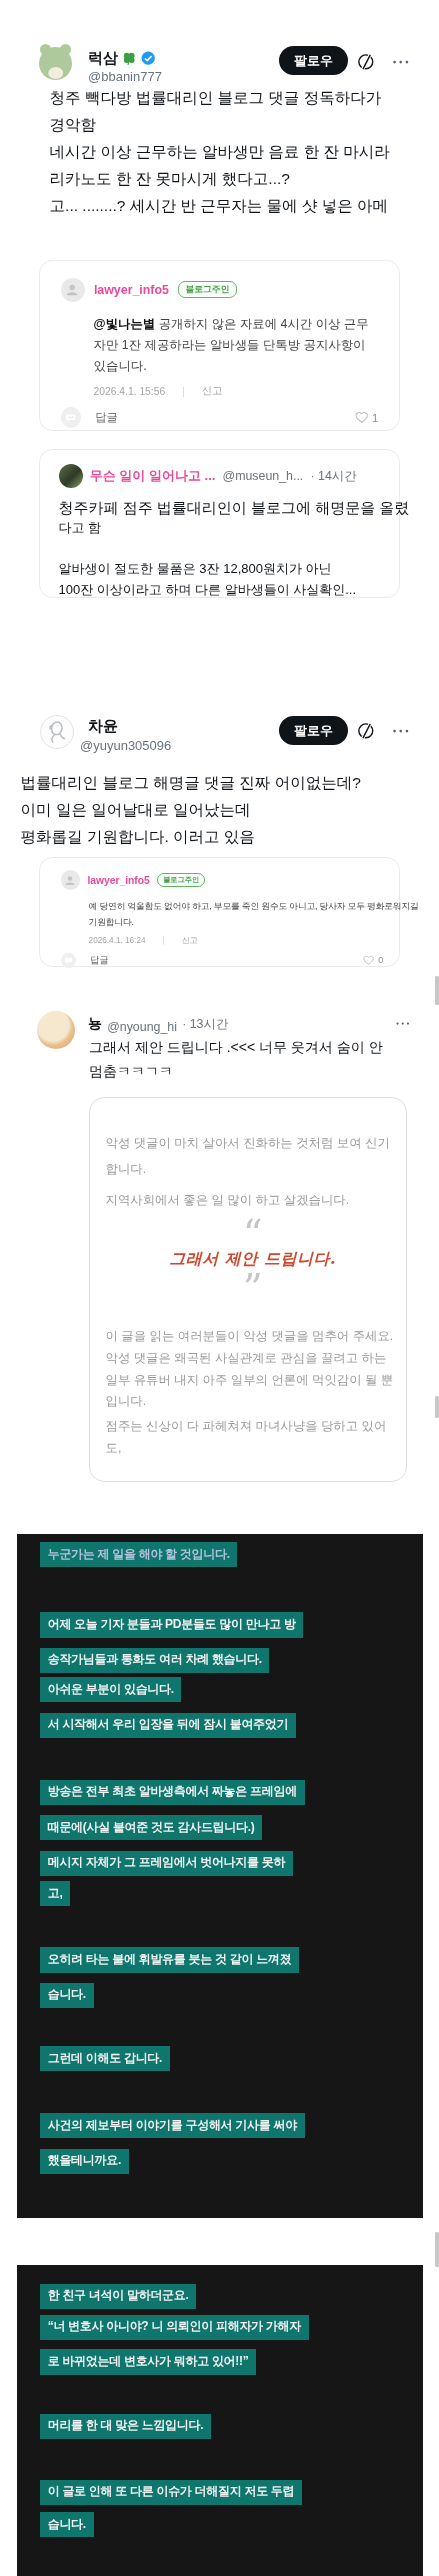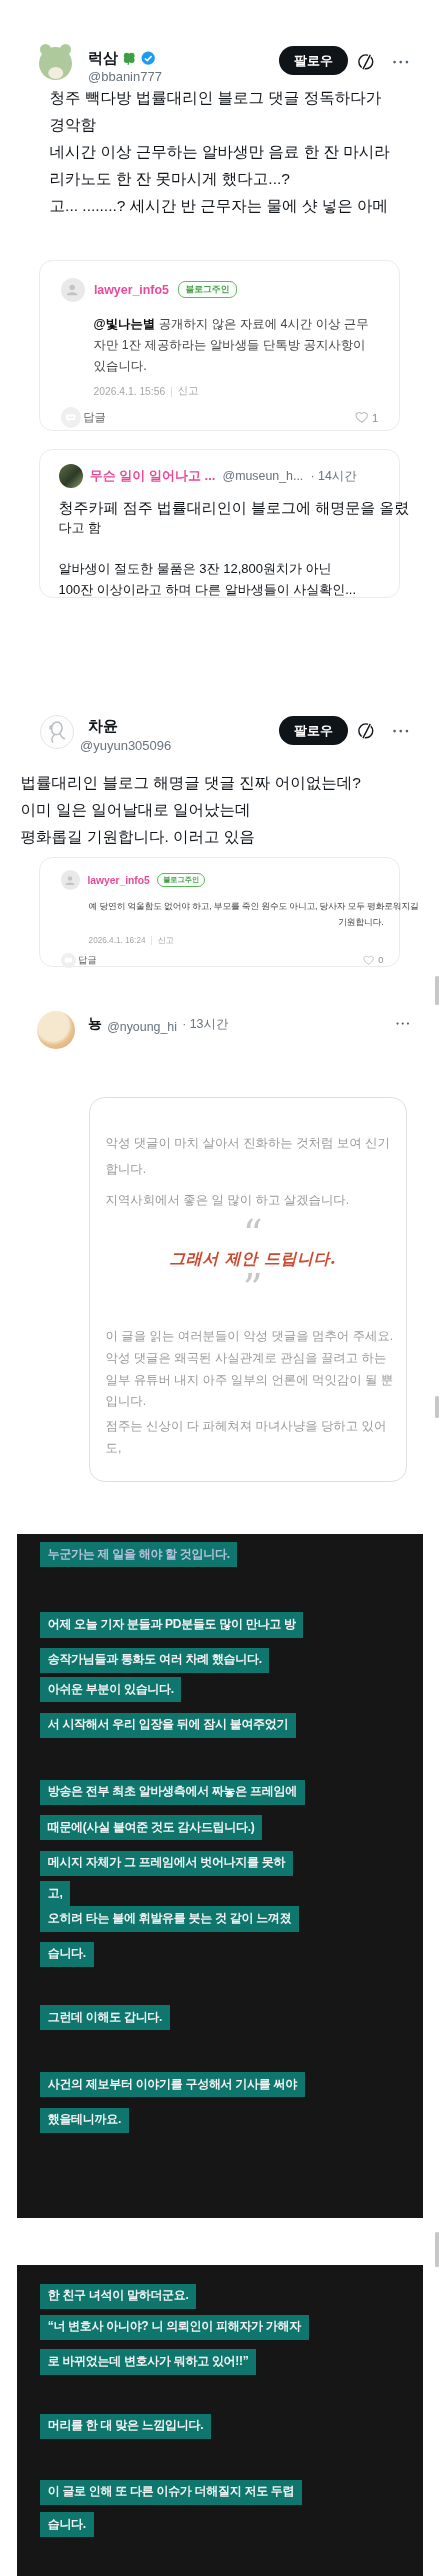--- a/index.html
+++ b/index.html
@@ -22,24 +22,24 @@
       font-size:13px;font-weight:bold;padding:0;width:69px;height:29px;line-height:29px;text-align:center;
       font-family:inherit;cursor:pointer;}
   .tweet-line{font-size:15.5px;line-height:27px;white-space:nowrap;color:#0f1419;}
   .sm .tweet-line{font-size:14px;line-height:24px;}
   
   .card{position:absolute;background:#fff;border:1px solid #ebebeb;border-radius:13.4px;box-sizing:border-box;}
   .c-head{display:flex;align-items:center;gap:9.3px;}
   .grayav{background:#e9e9e9;display:flex;align-items:center;justify-content:center;}
   .cauthor{font-weight:bold;color:#ec4899;}
   .badge{border:1px solid #5cb85c;color:#46a049;border-radius:7.2px;background:#fbfffb;font-weight:bold;}
-  .cdate{color:#a6a6a6;display:flex;gap:5px;align-items:center;}
+  .cdate{color:#a6a6a6;display:flex;gap:17px;align-items:center;}
   .cdate .divider{color:#d9d9d9;}
   .cfoot{display:flex;align-items:center;justify-content:space-between;}
-  .replychip{display:flex;align-items:center;gap:2px;color:#5f5f5f;cursor:pointer;}
+  .replychip{display:flex;align-items:center;gap:14px;color:#5f5f5f;cursor:pointer;}
   .replycircle{background:#efefef;border-radius:50%;display:flex;align-items:center;justify-content:center;}
   .likewrap{display:flex;align-items:center;gap:4.1px;color:#8f8f8f;}
   
   .bq-line{font-size:12.4px;color:#9a9a9a;white-space:nowrap;}
   .quotemark{font-family:"DejaVu Serif","Liberation Serif",serif;font-size:39px;color:#c6c6c6;text-align:center;line-height:29px;}
   .redquote{font-family:"DejaVu Serif","Liberation Serif",serif;font-style:italic;font-weight:bold;
             font-size:16px;color:#cd4a31;text-align:center;letter-spacing:0.5px;}
   
   .dark{position:absolute;left:17px;width:406px;background:#161616;}
   .dline{margin-left:23px;}
@@ -200,21 +200,21 @@
     <div class="c-head" style="gap:7.2px;">
       <div class="avatar grayav" style="width:19.6px;height:19.6px;">
         <svg width="12" height="12" viewBox="0 0 24 24">
             <circle cx="12" cy="9" r="4.5" fill="#c4c4c4"></circle>
             <path d="M3 22 C3 15.5 21 15.5 21 22 Z" fill="#c4c4c4"></path>
           </svg>
       </div>
       <span class="cauthor" style="font-size:10.3px;">lawyer_info5</span>
       <span class="badge" style="font-size:7.2px;padding:1px 5.2px;">블로그주인</span>
     </div>
-    <div style="margin:8.2px 0 0 28px;text-align:right;">
+    <div style="margin:8.2px 0 0 28px;">
 
     <div style="font-size:8.8px;line-height:16px;letter-spacing:-0.2px;color:#444;white-space:nowrap;">예 당연히 억울함도 없어야 하고, 부모를 죽인 원수도 아니고, 당사자 모두 평화로워지길</div>
         <div style="font-size:8.8px;line-height:16px;letter-spacing:-0.2px;color:#444;white-space:nowrap;">기원합니다.</div>
       </div>
     <div class="cdate" style="margin:5.2px 0 0 28px;font-size:8.2px;">
       <span>2026.4.1. 16:24</span>
       <span class="divider">|</span>
       <span>신고</span>
     </div>
     <div class="cfoot" style="margin-top:6.2px;">
@@ -245,20 +245,25 @@
     <span class="handle" style="font-size:12.4px;margin-top:6px;">@nyoung_hi</span>
     <span class="handle" style="font-size:12.4px;">· 13시간</span>
   </div>
   <div class="abs" style="left:395px;top:1019px;">
     <svg width="15.5" height="5.2" viewBox="0 0 34 12">
         <circle cx="5" cy="6" r="2.6" fill="#536471"></circle>
         <circle cx="17" cy="6" r="2.6" fill="#536471"></circle>
         <circle cx="29" cy="6" r="2.6" fill="#536471"></circle>
       </svg>
   </div>
+  <div class="abs sm" style="left:89px;top:1035px;">
+
+  <div class="tweet-line">그래서 제안 드립니다 .&lt;&lt;&lt; 너무 웃겨서 숨이 안</div>
+      <div class="tweet-line">멈춤ㅋㅋㄱㅋ</div>
+    </div>
 
   <div class="card" style="left:89px;top:1097px;width:318px;height:385px;border-radius:15.5px;border-color:#dedede;padding:32px 6.2px 5.2px 15.5px;overflow:hidden;">
     <div>
 
     <div class="bq-line" style="line-height:26px;">악성 댓글이 마치 살아서 진화하는 것처럼 보여 신기</div>
         <div class="bq-line" style="line-height:26px;">합니다.</div>
       </div>
     <div style="margin-top:5.2px;">
 
     <div class="bq-line" style="line-height:26px;">지역사회에서 좋은 일 많이 하고 살겠습니다.</div>
@@ -286,21 +291,21 @@
 
   <div class="dline" style="margin-top: 8.2px;"><span class="dtext c-blue">누군가는 제 일을 해야 할 것입니다.</span></div>
       <div class="dline" style="margin-top: 45px;"><span class="dtext c-white">어제 오늘 기자 분들과 PD분들도 많이 만나고 방</span></div>
       <div class="dline" style="margin-top: 10.3px;"><span class="dtext c-white">송작가님들과 통화도 여러 차례 했습니다.</span></div>
       <div class="dline" style="margin-top: 4.1px;"><span class="dtext c-white">아쉬운 부분이 있습니다.</span></div>
       <div class="dline" style="margin-top: 10.3px;"><span class="dtext c-white">서 시작해서 우리 입장을 뒤에 잠시 붙여주었기</span></div>
       <div class="dline" style="margin-top: 42px;"><span class="dtext c-white">방송은 전부 최초 알바생측에서 짜놓은 프레임에</span></div>
       <div class="dline" style="margin-top: 10.3px;"><span class="dtext c-white">때문에(사실 붙여준 것도 감사드립니다.)</span></div>
       <div class="dline" style="margin-top: 10.3px;"><span class="dtext c-white">메시지 자체가 그 프레임에서 벗어나지를 못하</span></div>
       <div class="dline" style="margin-top: 5.2px;"><span class="dtext c-white">고,</span></div>
-      <div class="dline" style=" text-decoration: underline;"><span class="dtext c-white">오히려 타는 불에 휘발유를 붓는 것 같이 느껴졌</span></div>
+      <div class="dline" style="margin-top: 41px; text-decoration: underline;"><span class="dtext c-white">오히려 타는 불에 휘발유를 붓는 것 같이 느껴졌</span></div>
       <div class="dline" style="margin-top: 10.3px;"><span class="dtext c-white">습니다.</span></div>
       <div class="dline" style="margin-top: 38px;"><span class="dtext c-white">그런데 이해도 갑니다.</span></div>
       <div class="dline" style="margin-top: 42px;"><span class="dtext c-white">사건의 제보부터 이야기를 구성해서 기사를 써야</span></div>
       <div class="dline" style="margin-top: 10.3px;"><span class="dtext c-white">했을테니까요.</span></div>
     </div>
 
   <div class="sbar" style="top:2232px;height:35px;"></div>
 
   <div class="dark" style="top:2265px;height:695px;">
     <div>

